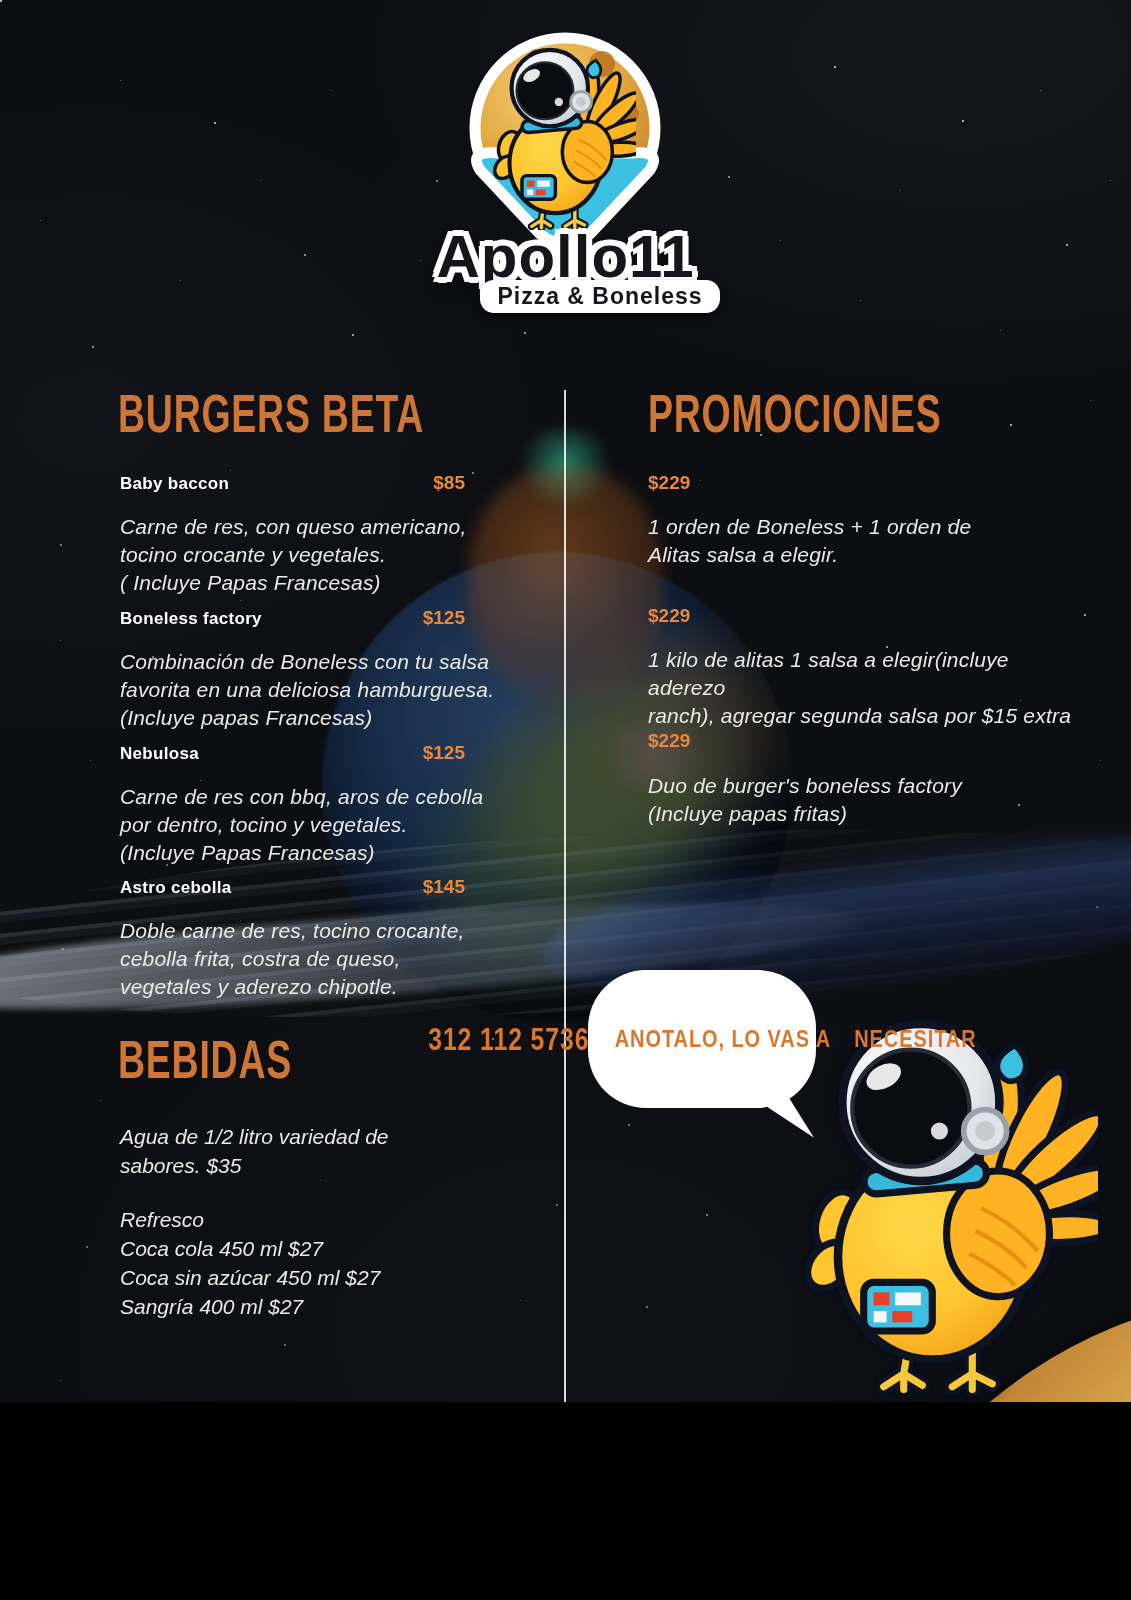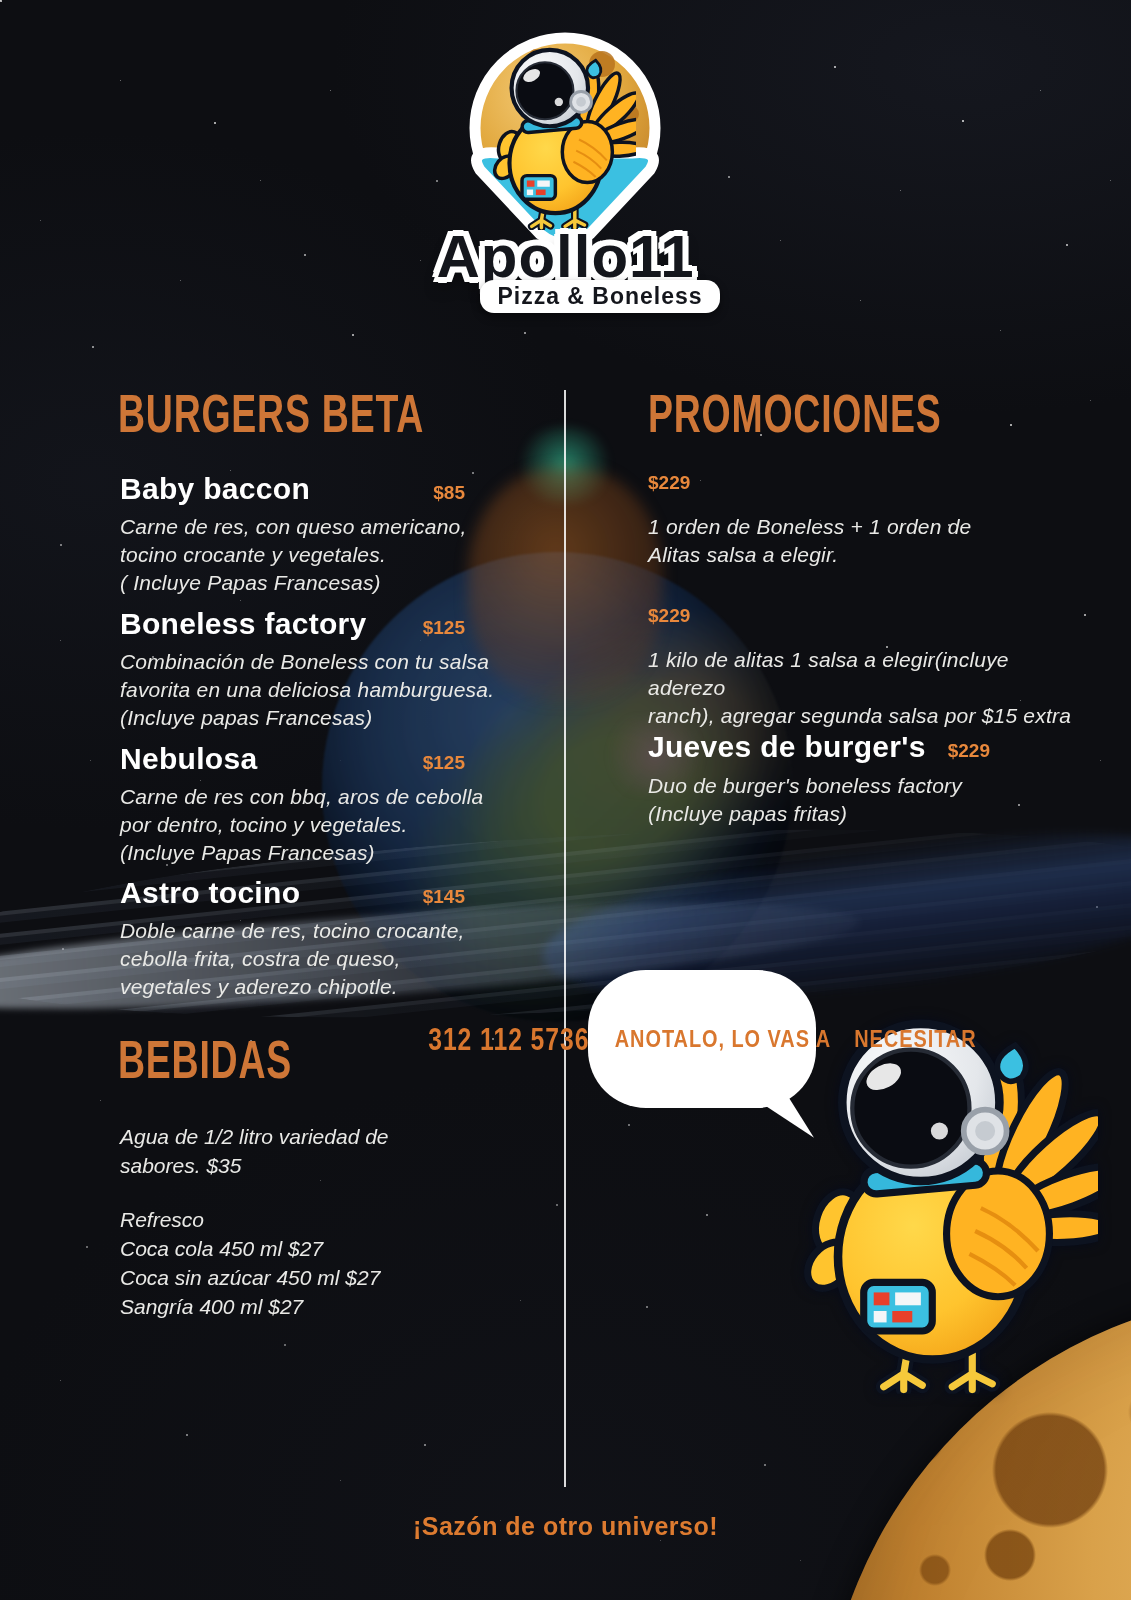--- a/index.html
+++ b/index.html
@@ -1,17 +1,17 @@
 <!DOCTYPE html>
 <html><head>
 <meta charset="utf-8">
 <style>
   html,body{margin:0;padding:0;background:#000;}
   .page{
-    position:relative;width:1131px;height:1600px;overflow:hidden;
+    position:relative;width:1131px;height:1402px;overflow:hidden;
     background:
       radial-gradient(900px 500px at 85% 4%, rgba(36,40,54,.35), transparent 70%),
       radial-gradient(700px 500px at 8% 30%, rgba(30,34,46,.30), transparent 70%),
       radial-gradient(800px 600px at 50% 95%, rgba(22,24,32,.35), transparent 75%),
       #0D0E12;
     font-family:"Liberation Sans","DejaVu Sans",sans-serif;
     color:#fff;
     text-decoration:underline;
   }
   
@@ -106,21 +106,21 @@
   .logo-title{position:absolute;left:0;top:222px;width:100%;text-align:center;margin:0;
     font-size:60px;font-weight:800;letter-spacing:1px;color:#14161c;
     text-shadow:-5px -5px 0 #fff,5px -5px 0 #fff,-5px 5px 0 #fff,5px 5px 0 #fff,0 -6px 0 #fff,0 6px 0 #fff,-6px 0 0 #fff,6px 0 0 #fff,0 10px 14px rgba(0,0,0,.5);}
   .logo-sub-pill{position:absolute;left:480px;top:280px;width:220px;background:#fff;border-radius:14px;
     padding:3px 10px;text-align:center;box-shadow:0 4px 8px rgba(0,0,0,.45);}
   .logo-sub-pill span{font-size:23px;font-weight:700;color:#14161c;letter-spacing:1px;}
   
   .sec-h{position:absolute;margin:0;font-size:48px;font-weight:800;color:#CE7637;white-space:nowrap;
     transform:scale(.78,1.1);transform-origin:0 0;z-index:4;letter-spacing:1px;}
   .item{position:absolute;display:flex;justify-content:space-between;align-items:baseline;z-index:4;}
-  .iname{font-size:30px;font-weight:700;color:#FFFFFF;letter-spacing:.3px;white-space:nowrap;}
+  .iname{font-size:17px;font-weight:700;color:#FFFFFF;letter-spacing:.3px;white-space:nowrap;}
   .iprice{font-size:19px;font-weight:700;color:#E8883C;white-space:nowrap;}
   .idesc{position:absolute;font-size:21px;font-style:italic;color:#E9E9E6;line-height:28px;white-space:pre-line;z-index:4;letter-spacing:.2px;}
   .bev{position:absolute;font-size:21px;font-style:italic;color:#E9E9E6;line-height:29px;white-space:pre-line;z-index:4;}
   
   .bubble{position:absolute;left:588px;top:970px;width:228px;height:138px;background:#fff;border-radius:58px;z-index:6;
     display:flex;align-items:center;justify-content:center;gap:15px;}
   .bubble-tail{position:absolute;left:726px;top:1082px;width:88px;height:62px;background:#fff;z-index:5;
     clip-path:polygon(4% 0, 100% 90%, 62% 4%);}
   .b-l1{font-size:26px;font-weight:800;color:#D9772E;letter-spacing:1px;transform:scale(.95,1.18);white-space:nowrap;}
   .b-l2,.b-l3{font-size:21px;font-weight:800;color:#D9772E;letter-spacing:1px;transform:scale(.95,1.18);white-space:nowrap;}
@@ -250,21 +250,21 @@
 
   <div class="item" style="left:120px;top:742px;width:345px;">
     <span class="iname">Nebulosa</span>
     <span class="iprice">$125</span>
   </div>
   <div class="idesc" style="left:120px;top:783px;">Carne de res con bbq, aros de cebolla
 por dentro, tocino y vegetales.
 (Incluye Papas Francesas)</div>
 
   <div class="item" style="left:120px;top:876px;width:345px;">
-    <span class="iname">Astro tocino</span>
+    <span class="iname">Astro cebolla</span>
     <span class="iprice">$145</span>
   </div>
   <div class="idesc" style="left:120px;top:917px;">Doble carne de res, tocino crocante,
 cebolla frita, costra de queso,
 vegetales y aderezo chipotle.</div>
 
   <h2 class="sec-h" style="left:118px;top:1030px;">BEBIDAS</h2>
   <div class="bev" style="left:120px;top:1122px;">Agua de 1/2 litro variedad de
 sabores. $35</div>
   <div class="bev" style="left:120px;top:1205px;">Refresco
@@ -280,21 +280,20 @@
   <div class="idesc" style="left:648px;top:513px;">1 orden de Boneless + 1 orden de
 Alitas salsa a elegir.</div>
 
   <div class="item" style="left:648px;top:605px;width:342px;">
     <span class="iprice">$229</span>
   </div>
   <div class="idesc" style="left:648px;top:646px;width:440px;">1 kilo de alitas 1 salsa a elegir(incluye aderezo
 ranch), agregar segunda salsa por $15 extra</div>
 
   <div class="item" style="left:648px;top:730px;width:342px;">
-    <span class="iname">Jueves de burger's</span>
     <span class="iprice">$229</span>
   </div>
   <div class="idesc" style="left:648px;top:772px;">Duo de burger's boneless factory
 (Incluye papas fritas)</div>
 
   <div class="bubble-tail"></div>
   <div class="bubble">
     <span class="b-l1">312 112 5736</span>
     <span class="b-l2">ANOTALO, LO VAS A</span>
     <span class="b-l3">NECESITAR</span>

